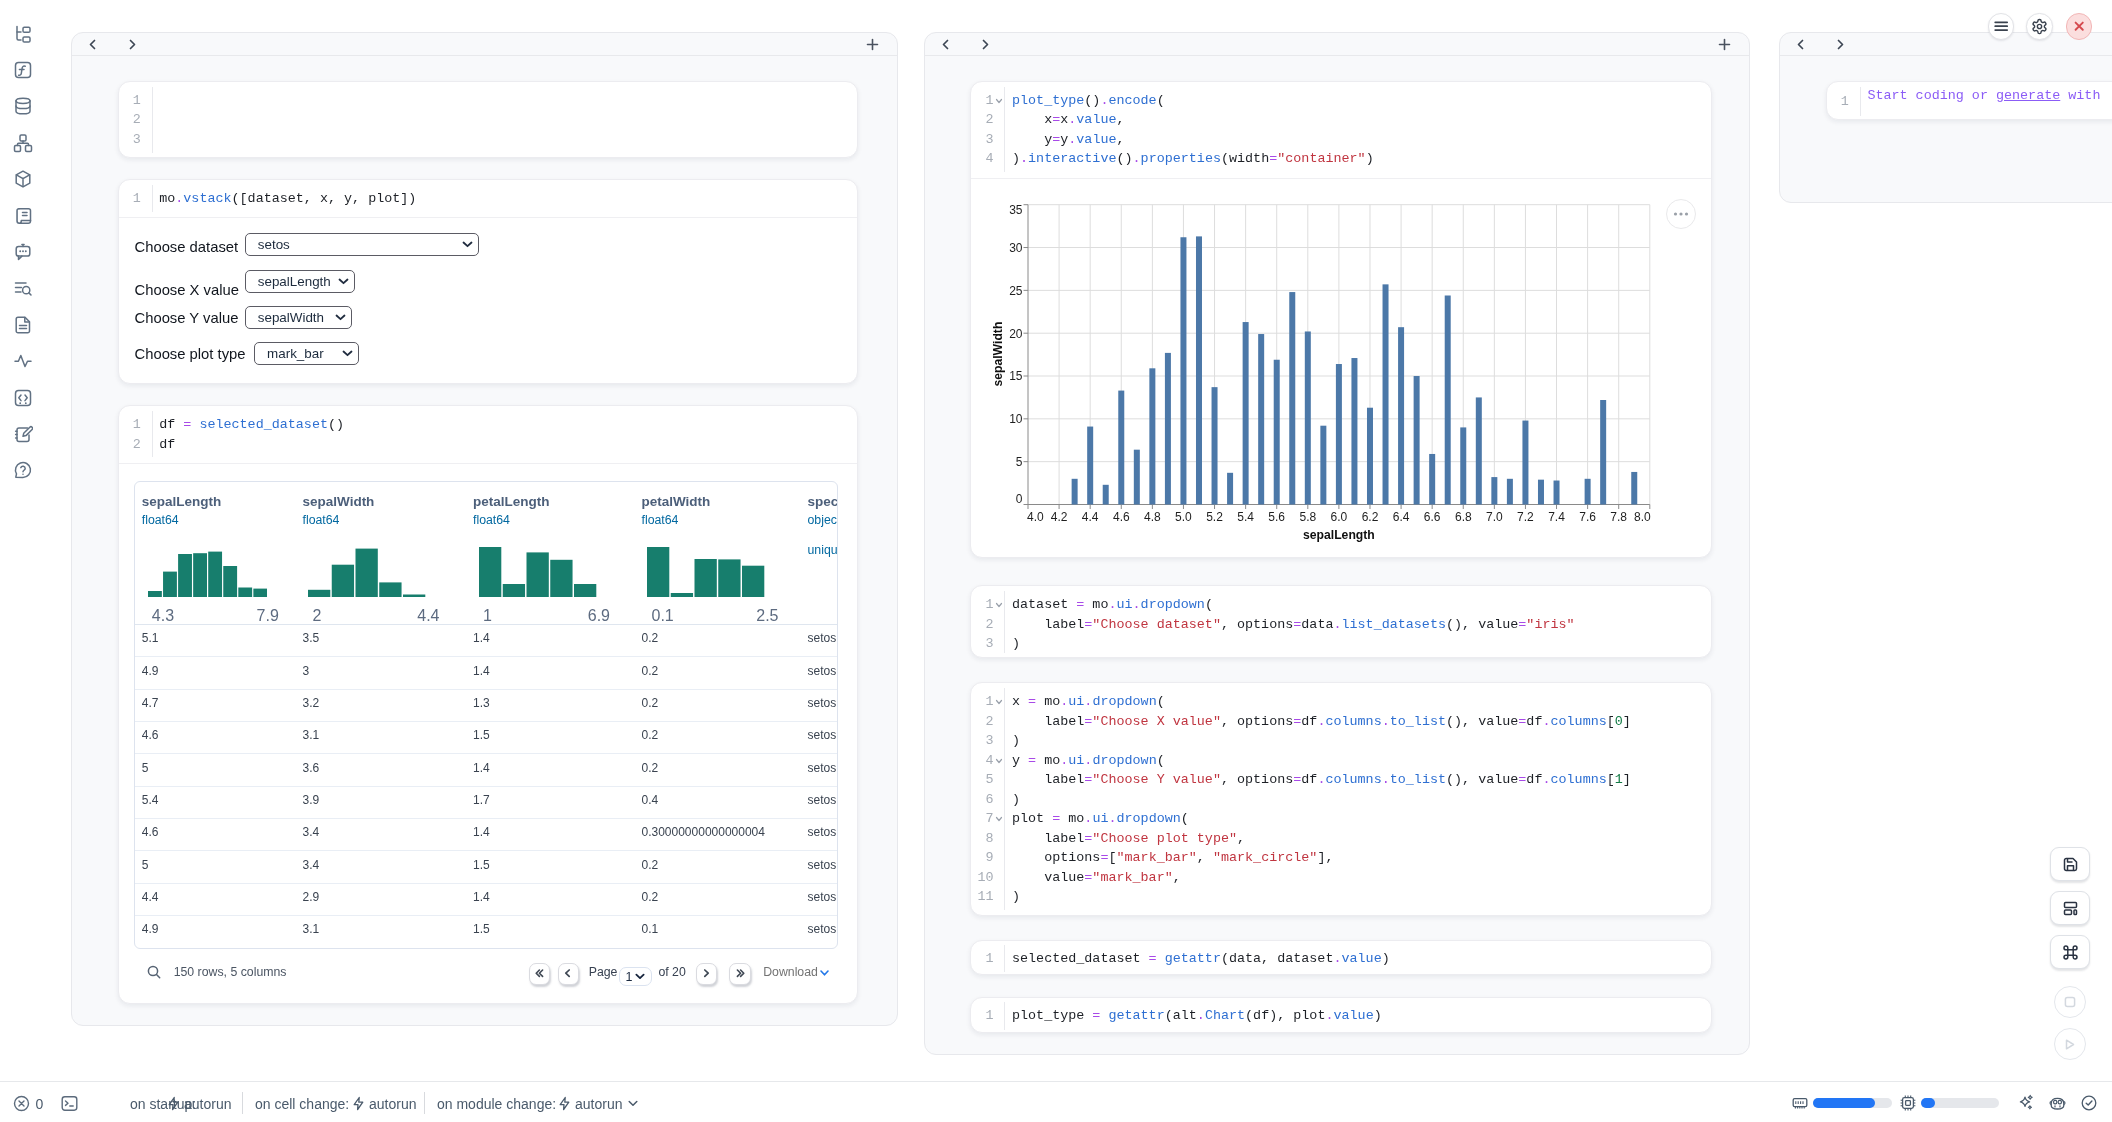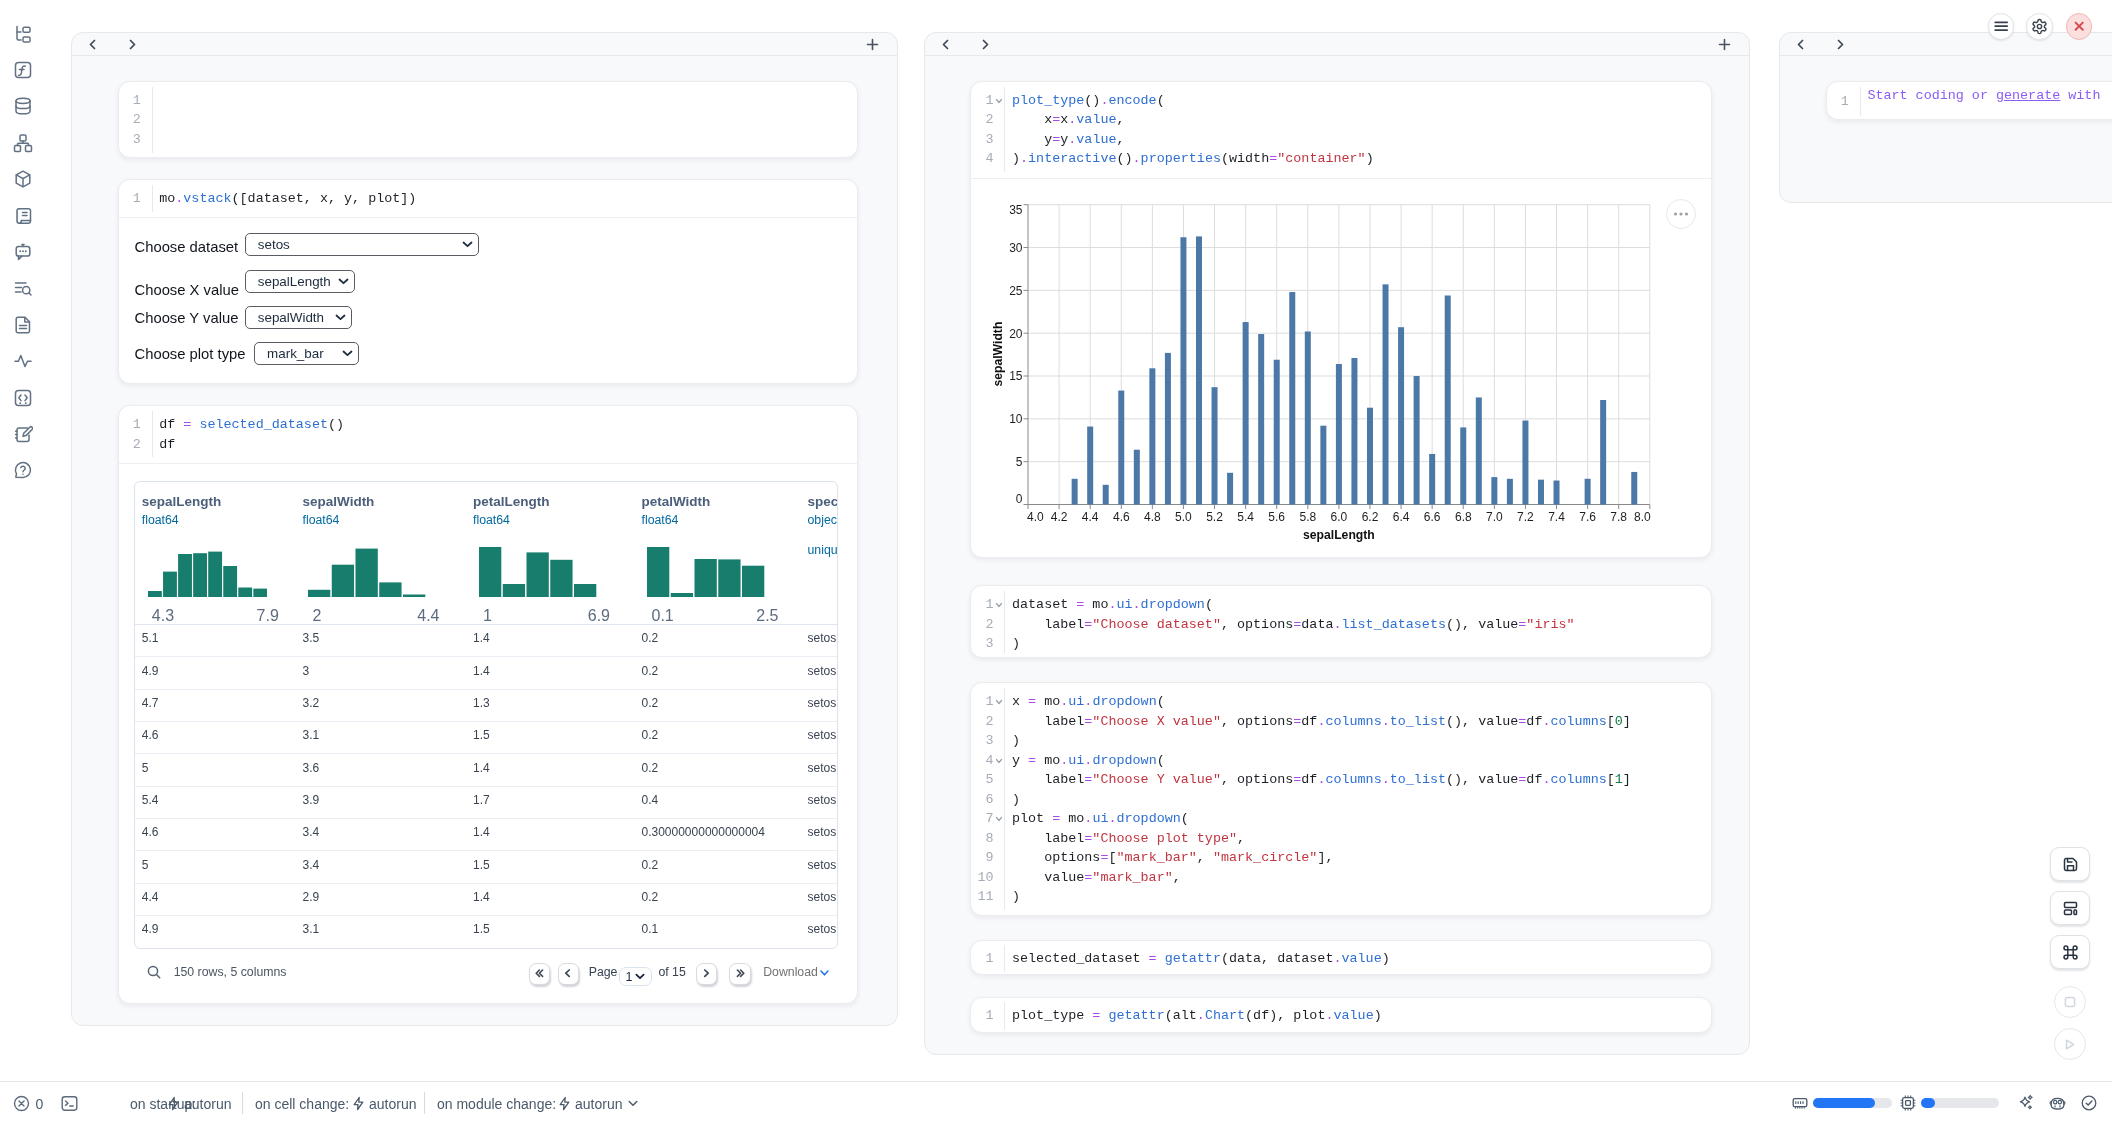--- a/index.html
+++ b/index.html
@@ -306,21 +306,21 @@
             <path d="M7.2 3 L3.8 6.2 L7.2 9.4" fill="none" stroke="#3f4854" stroke-width="1.7" stroke-linecap="round" stroke-linejoin="round"></path>
           </svg>
         </div>
       <div class="ftext" style="left:470px;top:16.6px;color:#374151;">Page</div>
       <div class="abs" style="left:500.3px;top:18px;width:33px;height:19.6px;background:#fff;border:1px solid #dbe3f0;border-radius:7px;display:flex;align-items:center;justify-content:center;gap:3px;">
           <span style="font-size:12.5px;color:#1b2a41;">1</span>
           <svg width="10" height="7" viewBox="0 0 11 7">
             <path d="M1.5 1.5 L5.5 5.2 L9.5 1.5" fill="none" stroke="#16243c" stroke-width="2" stroke-linecap="round" stroke-linejoin="round"></path>
           </svg>
         </div>
-      <div class="ftext" style="left:539.7px;top:16.6px;color:#374151;">of 15</div>
+      <div class="ftext" style="left:539.7px;top:16.6px;color:#374151;">of 20</div>
       <div class="pgbtn" style="left:577.2px;top:14px;">
           <svg width="13" height="13" viewBox="0 0 13 13">
             <path d="M4.8 3 L8.2 6.2 L4.8 9.4" fill="none" stroke="#3f4854" stroke-width="1.7" stroke-linecap="round" stroke-linejoin="round"></path>
           </svg>
         </div>
       <div class="pgbtn" style="left:610.8px;top:14px;">
           <svg width="13" height="13" viewBox="0 0 13 13">
             <path d="M3.4 3 L6.6 6.2 L3.4 9.4 M6.6 3 L9.8 6.2 L6.6 9.4" fill="none" stroke="#3f4854" stroke-width="1.6" stroke-linecap="round" stroke-linejoin="round"></path>
           </svg>
         </div>

